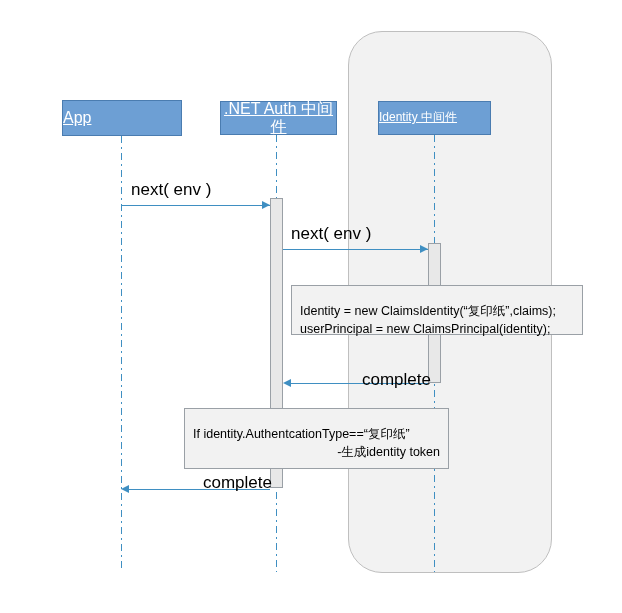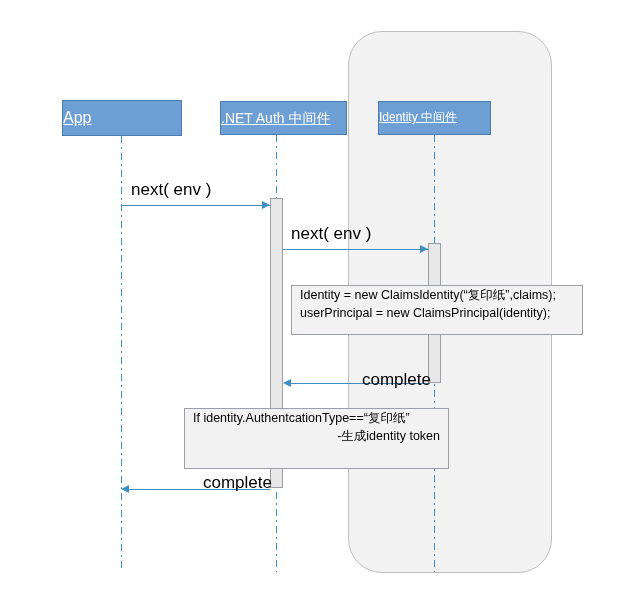--- a/index.html
+++ b/index.html
@@ -39,22 +39,22 @@
     color: #ffffff;
     text-decoration: underline;
     text-align: center;
     line-height: 1.15;
   }
   .actor-app {
     left: 62px; top: 100px; width: 120px; height: 36px;
     font-size: 16px;
   }
   .actor-net {
-    left: 220px; top: 101px; width: 127px; height: 34px;
-    font-size: 14px;
+    left: 220px; top: 101px; width: 117px; height: 34px;
+    font-size: 16px;
   }
   .actor-identity {
     left: 378px; top: 101px; width: 113px; height: 34px;
     font-size: 12px;
   }
   
   .lifeline {
     position: absolute;
     width: 0;
     border-left: 1px dashed #3f8fc2;
@@ -106,21 +106,21 @@
   }
 
   
   .note {
     position: absolute;
     background: #f2f2f2;
     border: 1px solid #9aa0a6;
     box-sizing: border-box;
     font-size: 12.5px;
     color: #000000;
-    padding: 0 8px;
+    padding: 16px 8px;
     line-height: 1.45;
   }
   .note-identity { left: 291px; top: 285px; width: 292px; height: 50px; }
   .note-cookie   { left: 147px; top: 408px; width: 265px; height: 61px; margin-left: 37px; }
   .note-line { white-space: nowrap; }
   .note-bullet { padding-left: 2px; text-align: right; }
   .note-bullet .dash { display: inline-block; width: 16px; }
 </style>
 </head>
 <body>

